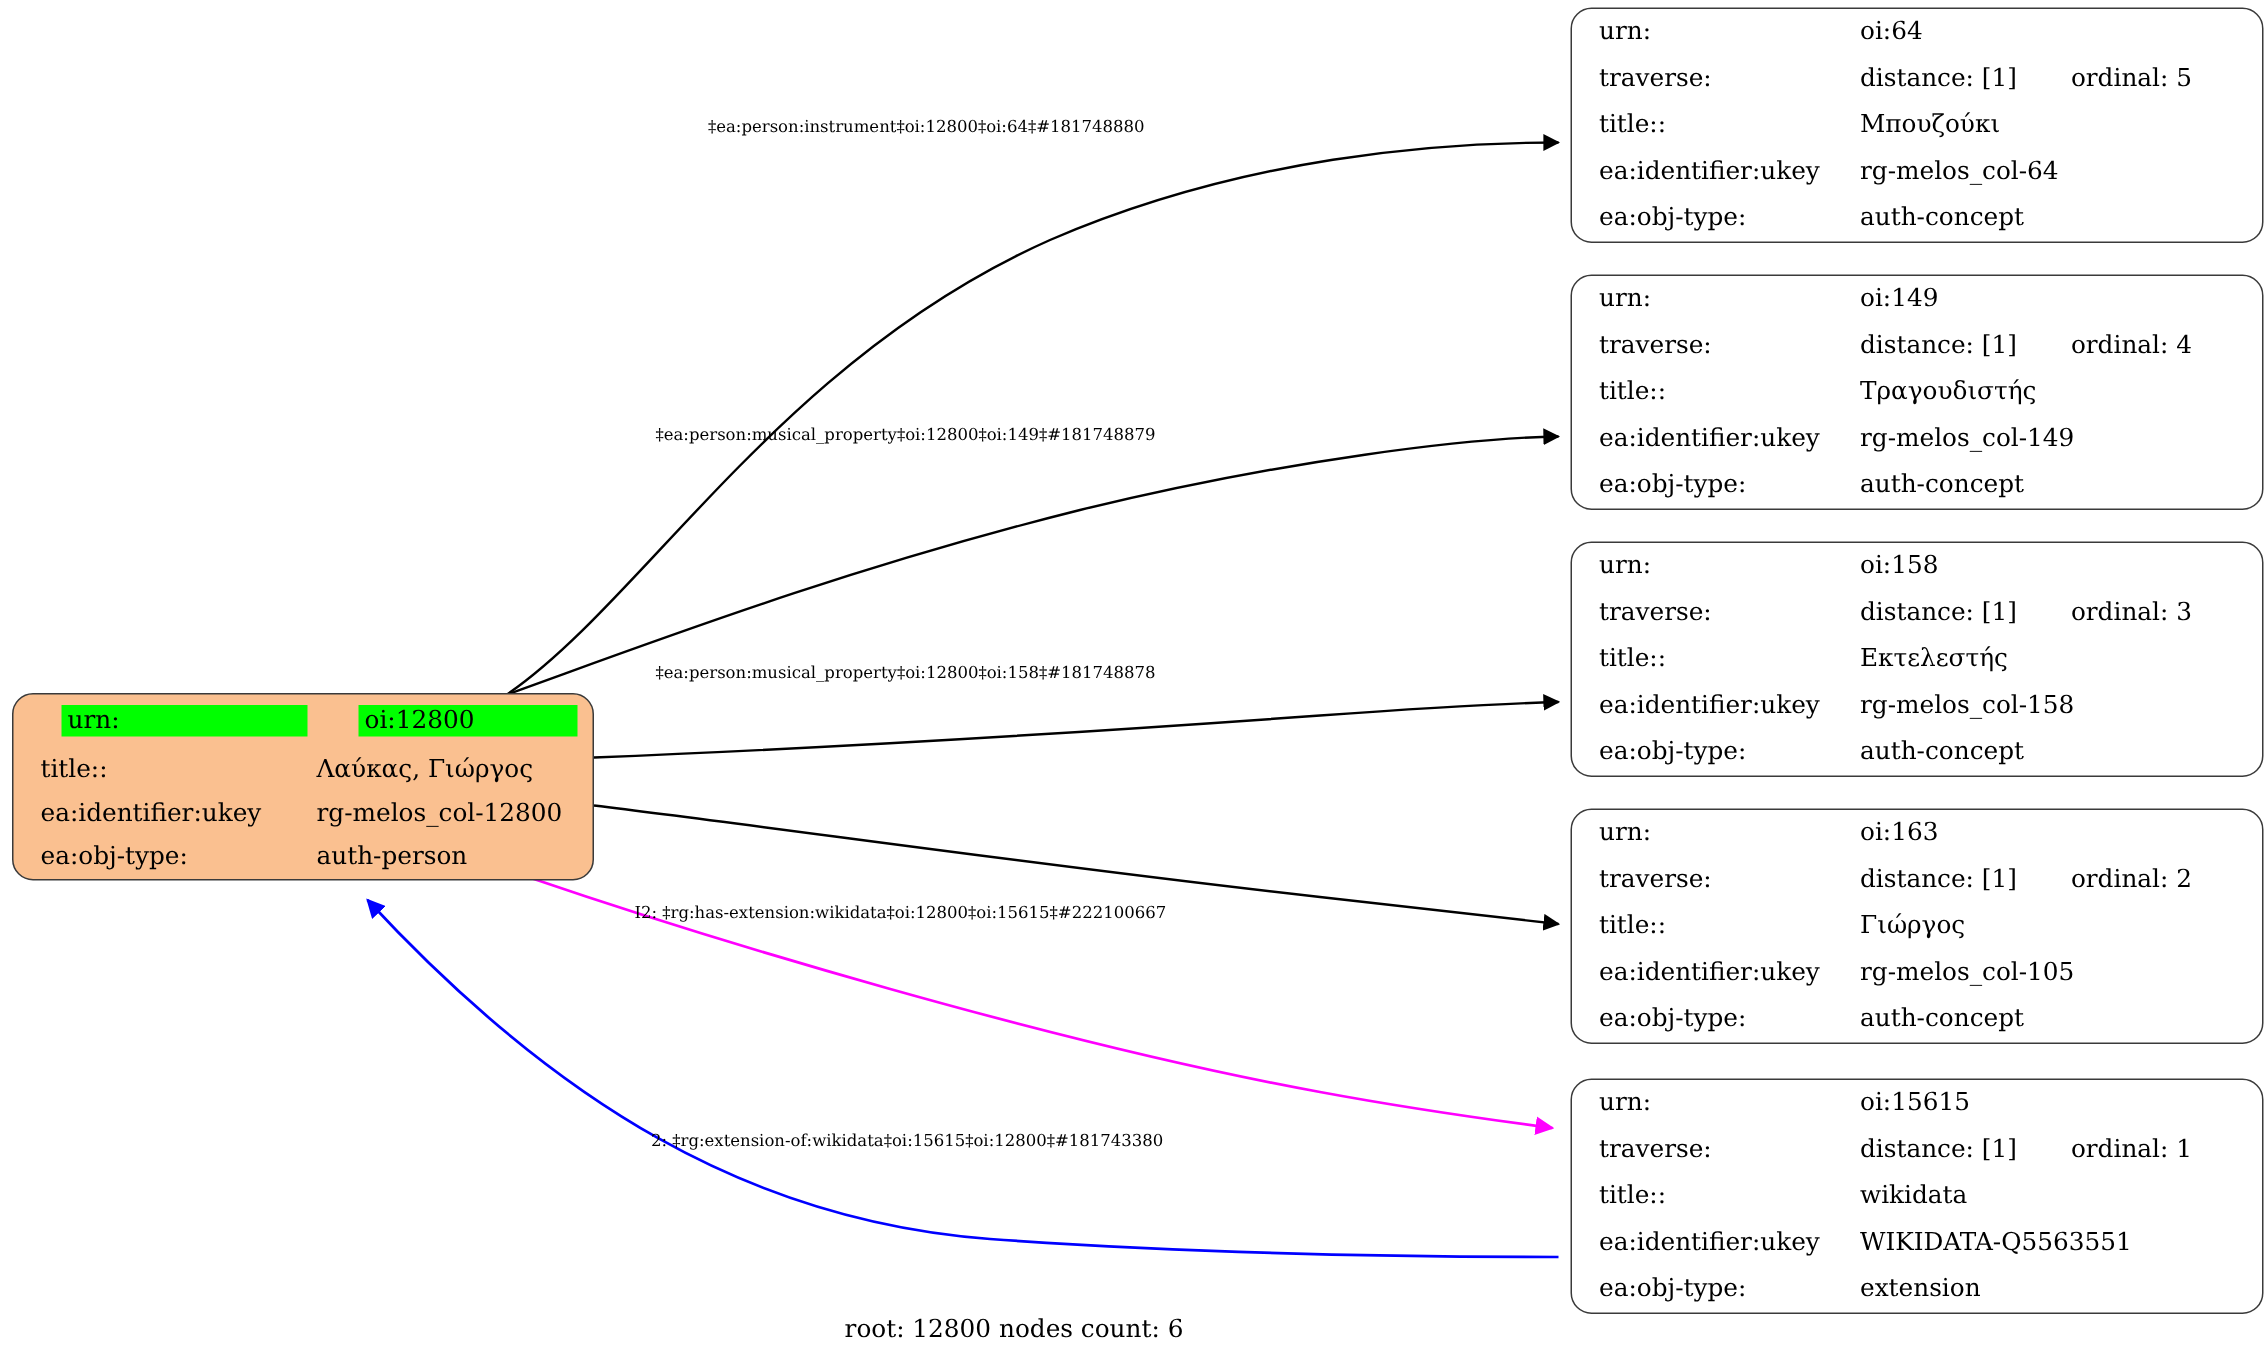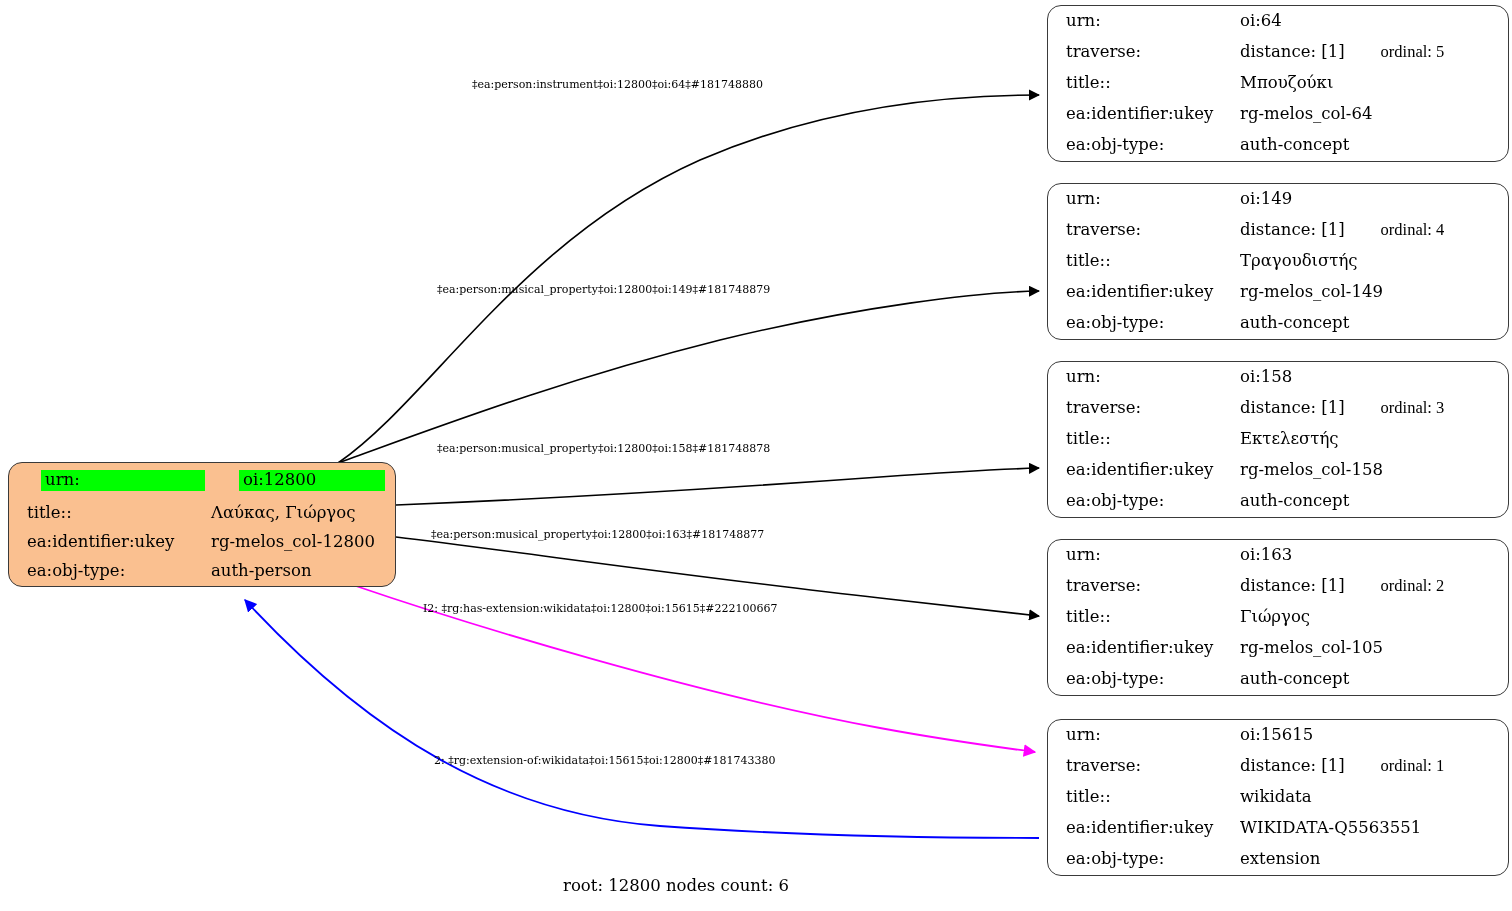--- a/index.html
+++ b/index.html
@@ -51,21 +51,21 @@
     vertical-align: middle;
     white-space: nowrap;
   }
   .col-key { width: 178px; padding-left: 18px !important; }
   .col-val { padding-left: 2px !important; }
 
   
   .node-concept { width: 462px; height: 157px; }
   .node-concept .col-key { width: 172px; }
   .trav-wrap { display: inline-block; }
-  .trav-ord { display: inline-block; margin-left: 36px; font-family: Liberation Serif, serif; }
+  .trav-ord { display: inline-block; margin-left: 36px; }
 
   
   #node-root {
     left: 8px;
     top: 462px;
     width: 388px;
     height: 125px;
     background: #fac090;
     border: 1.4px solid #3a3a3a;
     border-radius: 14px;
@@ -144,21 +144,20 @@
 
     <path d="M 1039,838 C 940,838 800,836 660,826 C 500,814 370,735 245,600" fill="none" stroke="#0000ff" stroke-width="1.8" marker-end="url(#arrow-blue)"></path>
   </svg>
 
   <div class="edge-label" style="left:472px; top:79px;">‡ea:person:instrument‡oi:12800‡oi:64‡#181748880</div>
 
   <div class="edge-label" style="left:437px; top:284px;">‡ea:person:musical_property‡oi:12800‡oi:149‡#181748879</div>
 
   <div class="edge-label" style="left:437px; top:443px;">‡ea:person:musical_property‡oi:12800‡oi:158‡#181748878</div>
 
-  <div class="edge-label" style="left:431px; top:529px;">‡ea:person:musical_property‡oi:12800‡oi:163‡#181748877</div>
 
   <div class="edge-label" style="left:423px; top:603px;">I2: ‡rg:has-extension:wikidata‡oi:12800‡oi:15615‡#222100667</div>
 
   <div class="edge-label" style="left:434px; top:755px;">2: ‡rg:extension-of:wikidata‡oi:15615‡oi:12800‡#181743380</div>
 
   <div class="node" id="node-root">
     <table class="node-table">
       <tbody>
           <tr class="hl">
         <td class="col-key">

